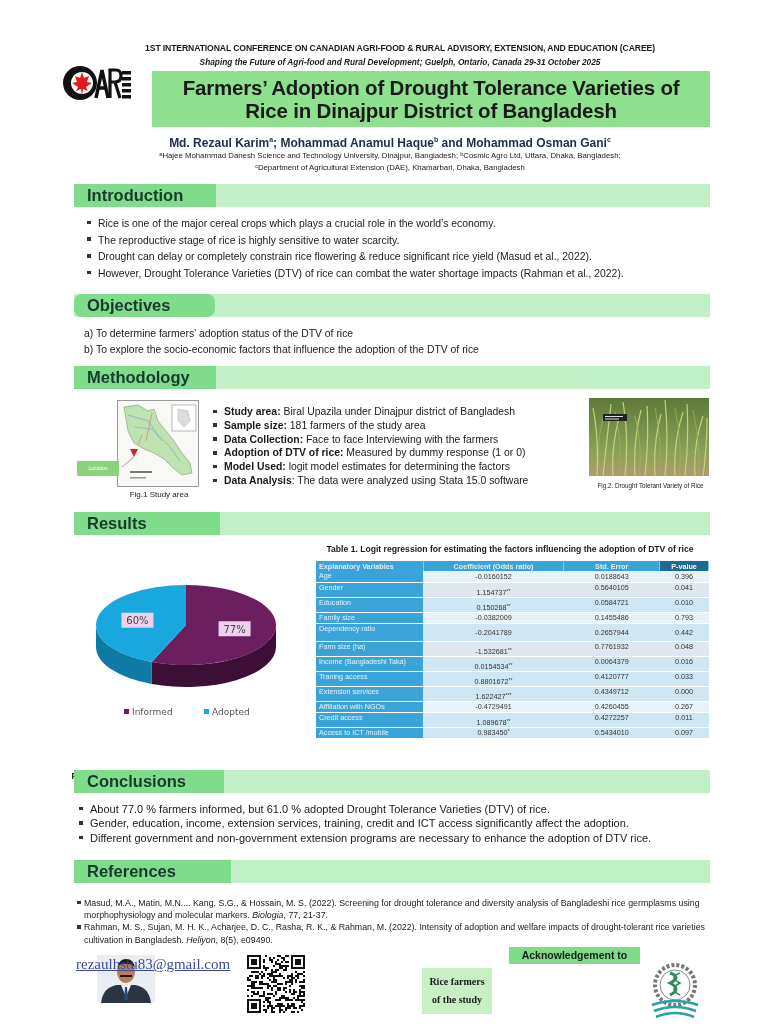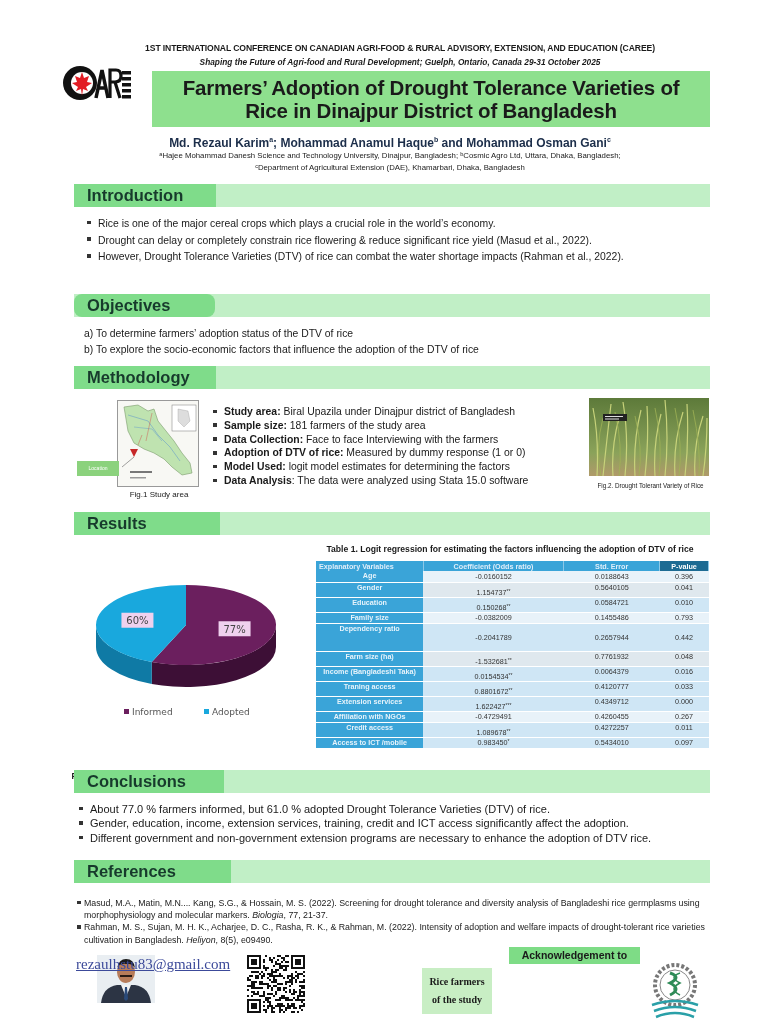--- a/index.html
+++ b/index.html
@@ -45,21 +45,21 @@
   
   #pie-wrap { left: 86px; top: 575px; width: 200px; height: 150px; }
   #fig3-cap { left: 40px; top: 771px; width: 270px; text-align: center; font-size: 8.5px; font-weight: bold; }
   #table-title { left: 300px; top: 544px; width: 420px; text-align: center; font-size: 8.6px; font-weight: bold; }
 
   #reg-table { left: 316px; top: 561px; width: 393px; border-collapse: collapse; font-size: 7.2px; }
   #reg-table th { background: #3aa4d8; color: #dfeefa; font-weight: bold; height: 10px; padding: 0 3px; text-align: center; border-right: 1px solid #8cc8e8; }
   #reg-table th.first { text-align: left; }
   #reg-table th.pv { background: #1d6b93; color: #fff; }
   #reg-table td { text-align: center; padding: 0 3px; color: #333; border-bottom: 1px solid #fff; }
-  #reg-table td.var { background: #3aa4d8; color: #e6f3fb; font-weight: bold; text-align: center; vertical-align: top; width: 103px; }
+  #reg-table td.var { background: #3aa4d8; color: #e6f3fb; font-weight: normal; text-align: left; vertical-align: top; width: 103px; }
   #reg-table tr.a td:not(.var) { background: #e8f2f9; }
   #reg-table tr.b td:not(.var) { background: #cfe6f5; }
   #reg-table tr.g td:not(.var) { background: #dfe8ee; }
   #reg-table td.coef { width: 135px; }
   #reg-table td.se { width: 92px; }
   #reg-table td.pv { width: 47px; }
   .stars { font-size: 5px; vertical-align: top; }
 
   #note1 { left: 329px; top: 775px; width: 400px; font-size: 5.4px; font-family: "Liberation Serif", serif; }
   #note2 { left: 329px; top: 785px; width: 400px; font-size: 5.4px; font-family: "Liberation Serif", serif; }
@@ -110,20 +110,21 @@
 </div>
 <div class="abs" id="affil2">
   <sup class="s">c</sup><span>Department of Agricultural Extension (DAE), Khamarbari, Dhaka, Bangladesh</span>
 </div>
 
 <div class="sec" style="top:184px;">
   <div class="tab" style="width:142px;">Introduction</div>
 </div>
 <ul class="abs sq" id="intro-list">
   <li>Rice is one of the major cereal crops which plays a crucial role in the world’s economy.</li>
+  <li>The reproductive stage of rice is highly sensitive to water scarcity.</li>
   <li>Drought can delay or completely constrain rice flowering &amp; reduce significant rice yield (Masud et al., 2022).</li>
   <li>However, Drought Tolerance Varieties (DTV) of rice can combat the water shortage impacts (Rahman et al., 2022).</li>
 </ul>
 
 <div class="sec" style="top:294px;">
   <div class="tab" style="width:141px;border-radius:8px;">Objectives</div>
 </div>
 <div class="abs" id="obj-list">
   <div>a)  To determine farmers’ adoption status of the DTV of rice</div>
   <div>b)  To explore the socio-economic factors that influence the adoption of the DTV of rice</div>
@@ -253,21 +254,21 @@
         <td class="coef" style="vertical-align: bottom;"><span>0.150268</span><span class="stars">**</span></td>
         <td class="se" style="vertical-align: top;"><span>0.0584721</span></td>
         <td class="pv" style="vertical-align: top;"><span>0.010</span></td>
       </tr>
       <tr class="a" style="height: 11px;">
         <td class="var"><span>Family size</span></td>
         <td class="coef"><span>-0.0382009</span><span class="stars"></span></td>
         <td class="se"><span>0.1455486</span></td>
         <td class="pv"><span>0.793</span></td>
       </tr>
-      <tr class="b" style="height: 28px;">
+      <tr class="b" style="height: 18px;">
         <td class="var"><span>Dependency ratio</span></td>
         <td class="coef"><span>-0.2041789</span><span class="stars"></span></td>
         <td class="se"><span>0.2657944</span></td>
         <td class="pv"><span>0.442</span></td>
       </tr>
       <tr class="g" style="height: 15px; padding-left: 12px;">
         <td class="var"><span>Farm size (ha)</span></td>
         <td class="coef" style="vertical-align: bottom;"><span>-1.532681</span><span class="stars">**</span></td>
         <td class="se" style="vertical-align: top;"><span>0.7761932</span></td>
         <td class="pv" style="vertical-align: top;"><span>0.048</span></td>

